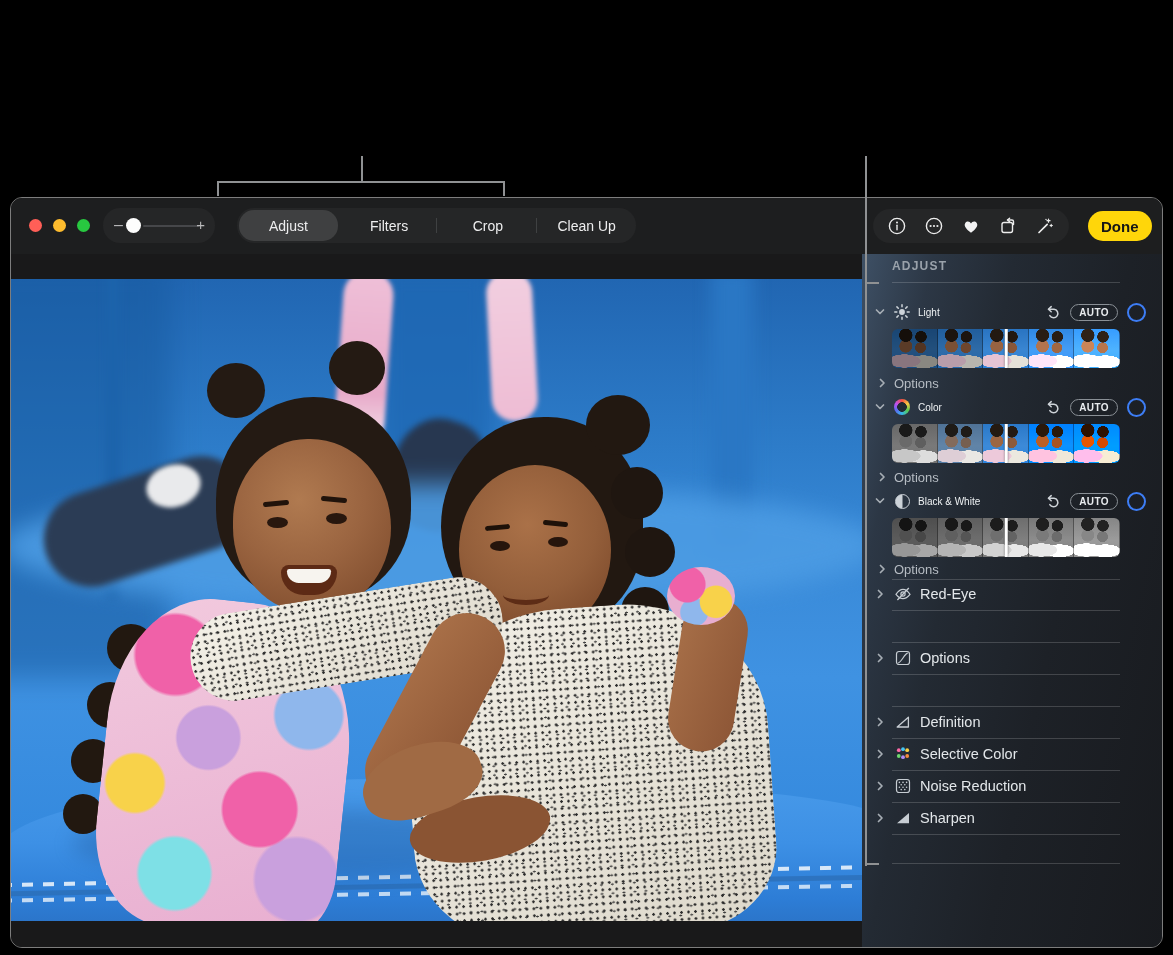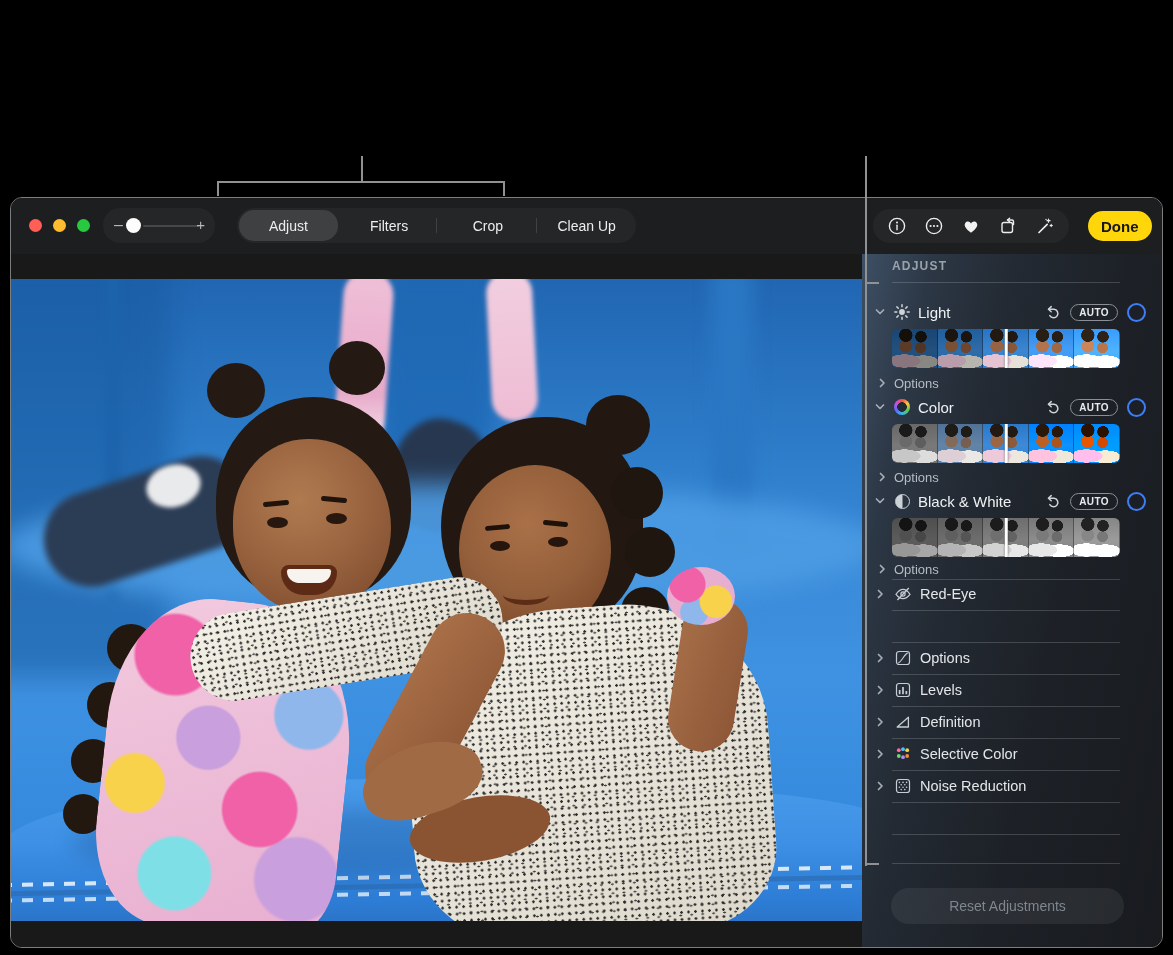--- a/index.html
+++ b/index.html
@@ -31,21 +31,21 @@
   .photoarea{position:absolute;left:0;top:56px;width:851px;height:695px;background:#19191a;}
   .photo{position:absolute;left:0;top:25px;width:851px;height:642px;overflow:hidden;
          background:linear-gradient(180deg,#2166b2 0%,#2d7cc9 26%,#3a8bd9 46%,#3f92e2 62%,#2f85dc 100%);}
   .pe{position:absolute;}
   
   .sidebar{position:absolute;left:851px;top:56px;width:302px;height:695px;
            background:linear-gradient(102deg,#3e5065 0%,#2c3745 16%,#232a33 34%,#1d2127 60%,#181a1e 100%);}
   .sb-header{position:absolute;left:30px;top:5px;font-size:12px;font-weight:700;letter-spacing:1.2px;color:#9aa2ab;}
   .sb-div{position:absolute;left:30px;width:228px;height:1px;background:rgba(255,255,255,.17);}
   .sec-row{position:absolute;left:12px;right:18px;height:24px;display:flex;align-items:center;gap:7px;}
-  .sec-label{font-size:15px;color:#eef1f3;}
+  .sec-label{font-size:10px;color:#eef1f3;}
   .rightgrp{margin-left:auto;display:flex;align-items:center;gap:9px;}
   .autopill{font-size:10px;font-weight:700;letter-spacing:.4px;color:#e8ebee;border:1px solid #8a9096;
             border-radius:9px;padding:2px 8px;line-height:11px;}
   .bluecirc{width:15px;height:15px;border:2.2px solid #3d7df5;border-radius:50%;}
   .strip{position:absolute;left:30px;width:228px;height:39px;border-radius:6px;overflow:hidden;display:flex;}
   .strip::after{content:"";position:absolute;left:50%;top:0;width:2.5px;height:100%;background:#fff;
                 transform:translateX(-50%);box-shadow:0 0 2px rgba(0,0,0,.6);}
   .thumb{flex:1;height:100%;box-shadow:inset -1px 0 0 rgba(0,0,0,.35);
     background:
       radial-gradient(circle at 30% 16%, #241a12 0 14%, transparent 15%),
@@ -347,34 +347,20 @@
         <span class="iconbox">
           <svg width="18" height="18" viewBox="0 0 18 18" fill="none" stroke="#c7cdd3">
             <rect x="2.5" y="2.5" width="13" height="13" rx="2.5" stroke-width="1.2"></rect>
             <path d="M4.2 13.8 C7.2 13.8 10.8 4.2 13.8 4.2" stroke-width="1.2"></path>
             </svg>
           </span>
         <span class="tool-label">Options</span>
       </div>
       <div class="sb-div" style="top:420px;"></div>
 
-      <div class="tool-row" style="top:424px;">
-        <svg width="12" height="12" viewBox="0 0 12 12">
-            <polyline points="4.5,2.5 8,6 4.5,9.5" fill="none" stroke="#a6adb4" stroke-width="1.7" stroke-linecap="round" stroke-linejoin="round"></polyline>
-          </svg>
-        <span class="iconbox">
-          <svg width="18" height="18" viewBox="0 0 18 18">
-            <rect x="2.5" y="2.5" width="13" height="13" rx="2.5" fill="none" stroke="#c7cdd3" stroke-width="1.2"></rect>
-            <rect x="4.8" y="9" width="1.7" height="4.2" fill="#c7cdd3"></rect>
-            <rect x="8.15" y="6" width="1.7" height="7.2" fill="#c7cdd3"></rect>
-            <rect x="11.5" y="10" width="1.7" height="3.2" fill="#c7cdd3"></rect>
-            </svg>
-          </span>
-        <span class="tool-label">Levels</span>
-      </div>
       <div class="sb-div" style="top:452px;"></div>
 
       <div class="tool-row" style="top:456px;">
         <svg width="12" height="12" viewBox="0 0 12 12">
             <polyline points="4.5,2.5 8,6 4.5,9.5" fill="none" stroke="#a6adb4" stroke-width="1.7" stroke-linecap="round" stroke-linejoin="round"></polyline>
           </svg>
         <span class="iconbox">
           <svg width="18" height="18" viewBox="0 0 18 18">
               <path d="M3.2 14 L14.4 14 L14.4 4.2 Z" fill="none" stroke="#c7cdd3" stroke-width="1.3" stroke-linejoin="round"></path>
             </svg>
@@ -419,25 +405,35 @@
                 <circle cx="12.6" cy="10.2" r=".8"></circle>
                 <circle cx="7.2" cy="12.6" r=".8"></circle>
                 <circle cx="10.8" cy="12.6" r=".8"></circle>
               </g>
             </svg>
           </span>
         <span class="tool-label">Noise Reduction</span>
       </div>
       <div class="sb-div" style="top:548px;"></div>
 
+      <div class="tool-row" style="top:552px;">
+        <svg width="12" height="12" viewBox="0 0 12 12">
+            <polyline points="4.5,2.5 8,6 4.5,9.5" fill="none" stroke="#a6adb4" stroke-width="1.7" stroke-linecap="round" stroke-linejoin="round"></polyline>
+          </svg>
+        <span class="iconbox">
+          <svg width="18" height="18" viewBox="0 0 18 18">
+              <path d="M3 14.2 L15 14.2 L15 4 Z" fill="#c7cdd3"></path>
+            </svg>
+          </span>
+        <span class="tool-label">Sharpen</span>
+      </div>
       <div class="sb-div" style="top:580px;"></div>
 
       <div class="sb-div" style="top:609px;"></div>
 
-      <button class="reset">Reset Adjustments</button>
     </div>
   </div>
 
   <div class="co" style="left:361px;top:156px;width:2px;height:26px;"></div>
   <div class="co" style="left:217px;top:181px;width:288px;height:2px;"></div>
   <div class="co" style="left:217px;top:181px;width:2px;height:15px;"></div>
   <div class="co" style="left:503px;top:181px;width:2px;height:15px;"></div>
   <div class="co" style="left:865px;top:156px;width:2px;height:710px;"></div>
   <div class="co" style="left:867px;top:282px;width:12px;height:2px;"></div>
   <div class="co" style="left:867px;top:863px;width:12px;height:2px;"></div>

